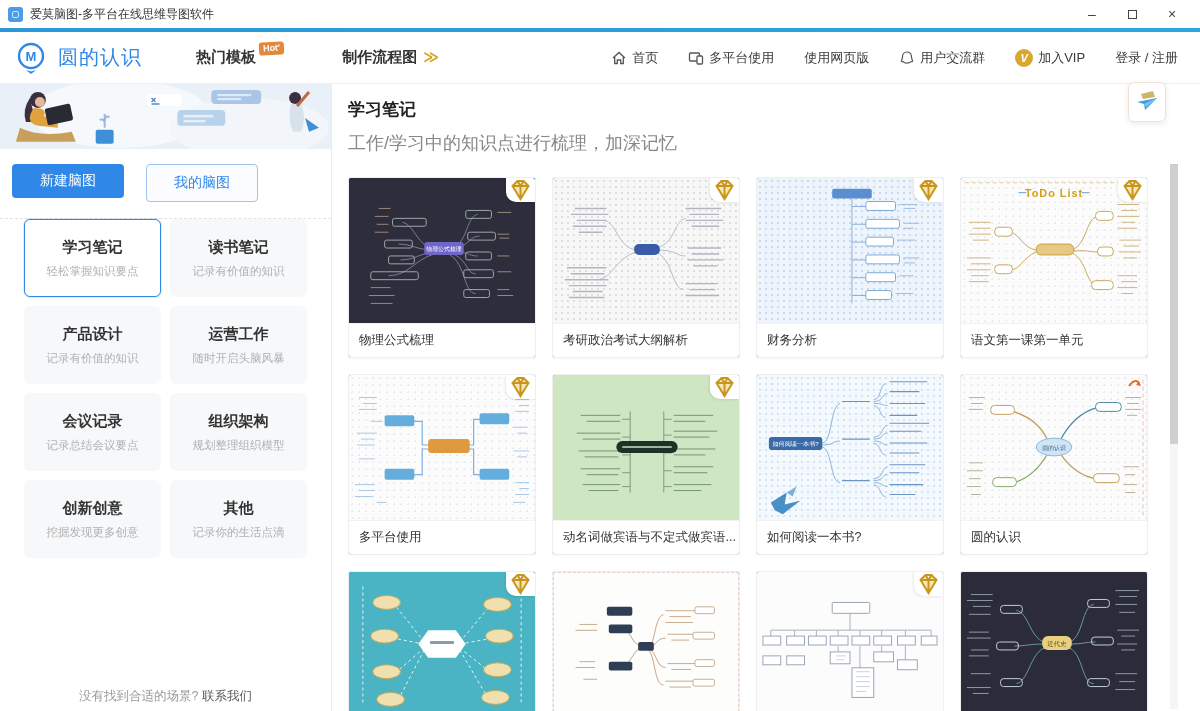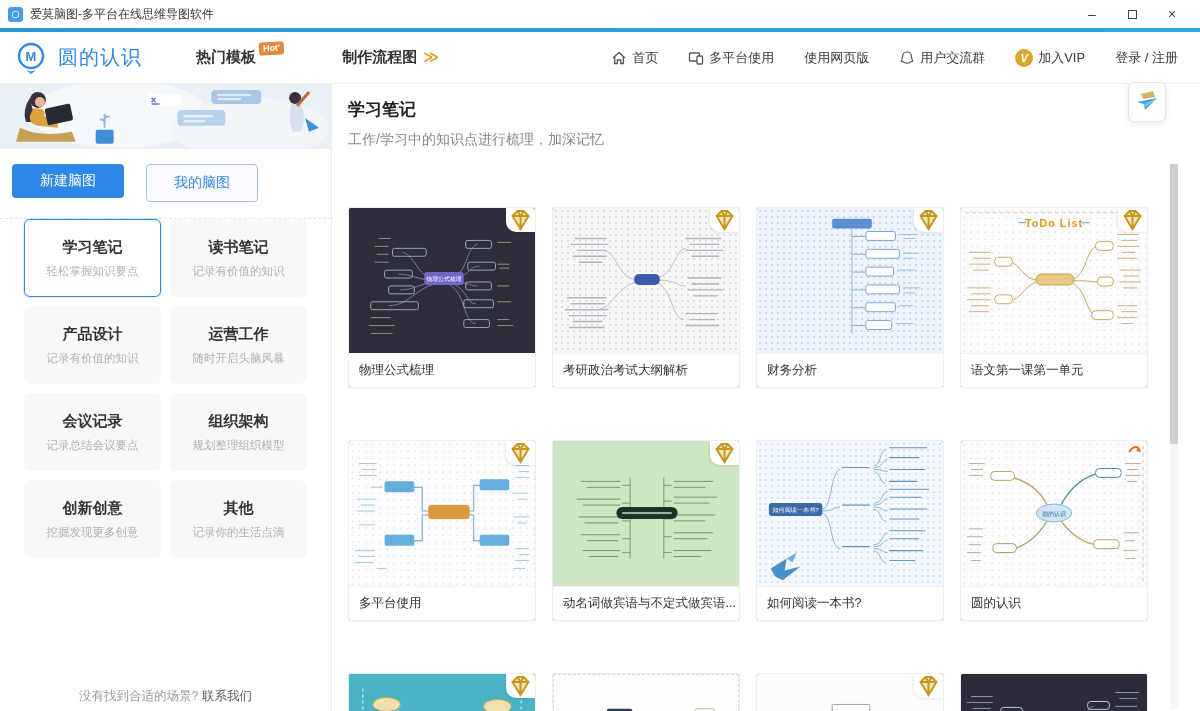--- a/index.html
+++ b/index.html
@@ -57,28 +57,28 @@
     display:flex; flex-direction:column; align-items:center; justify-content:center; cursor:pointer; }
   .scene-card.selected { background:#fff; border:1px solid #2f87e8; box-shadow:0 0 0 1px rgba(47,135,232,.15); }
   .scene-title { font-size:15px; font-weight:bold; color:#333; }
   .scene-desc { font-size:11.5px; color:#b0b0b0; margin-top:7px; }
   .side-footer { margin-top:auto; text-align:center; padding-bottom:6px; font-size:12.5px; color:#999; }
   .side-footer .link { color:#555; cursor:pointer; }
 
   
   .main { flex:1; position:relative; padding:14px 0 0 16px; }
   .main-title { font-size:17px; font-weight:bold; color:#222; }
-  .main-sub { font-size:14px; color:#888; margin-top:10px; }
+  .main-sub { font-size:18px; color:#888; margin-top:10px; }
   .float-icon { position:absolute; top:-2px; right:34px; width:38px; height:40px; background:#fff;
     border:1px solid #f0e2d8; border-radius:6px; box-shadow:0 2px 6px rgba(0,0,0,.08);
     display:flex; align-items:center; justify-content:center; cursor:pointer; }
 
   .tpl-grid { margin-top:22px; display:grid; grid-template-columns:repeat(4,188px); gap:16px 16px; width:800px; }
   .tpl-card { background:#0ea5e9; border:1px solid #efefef; border-radius:3px; overflow:hidden; cursor:pointer;
-    box-shadow:0 1px 2px rgba(0,0,0,.03);margin-top:36px; }
+    box-shadow:0 1px 2px rgba(0,0,0,.03); }
   .thumb { position:relative; height:145px; overflow:hidden; }
   .thumb svg { display:block; width:100%; height:100%; }
   .tpl-footer { height:34px; border-top:1px solid #f2f2f2; display:flex; align-items:center;
     padding:0 10px; font-size:12.5px; color:#333; background:#fff; white-space:nowrap; overflow:hidden; }
   .vip-badge { position:absolute; top:0; right:0; width:29px; height:24px; background:#fff;
     border-radius:0 2px 0 10px; box-shadow:-1px 1px 3px rgba(0,0,0,.08);
     display:flex; align-items:center; justify-content:center; }
   .corner-arrow { position:absolute; top:2px; right:4px; }
 
   .dots-gray  { background-color:#f7f7f5; background-image:radial-gradient(#dcdce4 1px,transparent 1px); background-size:6px 6px; }

